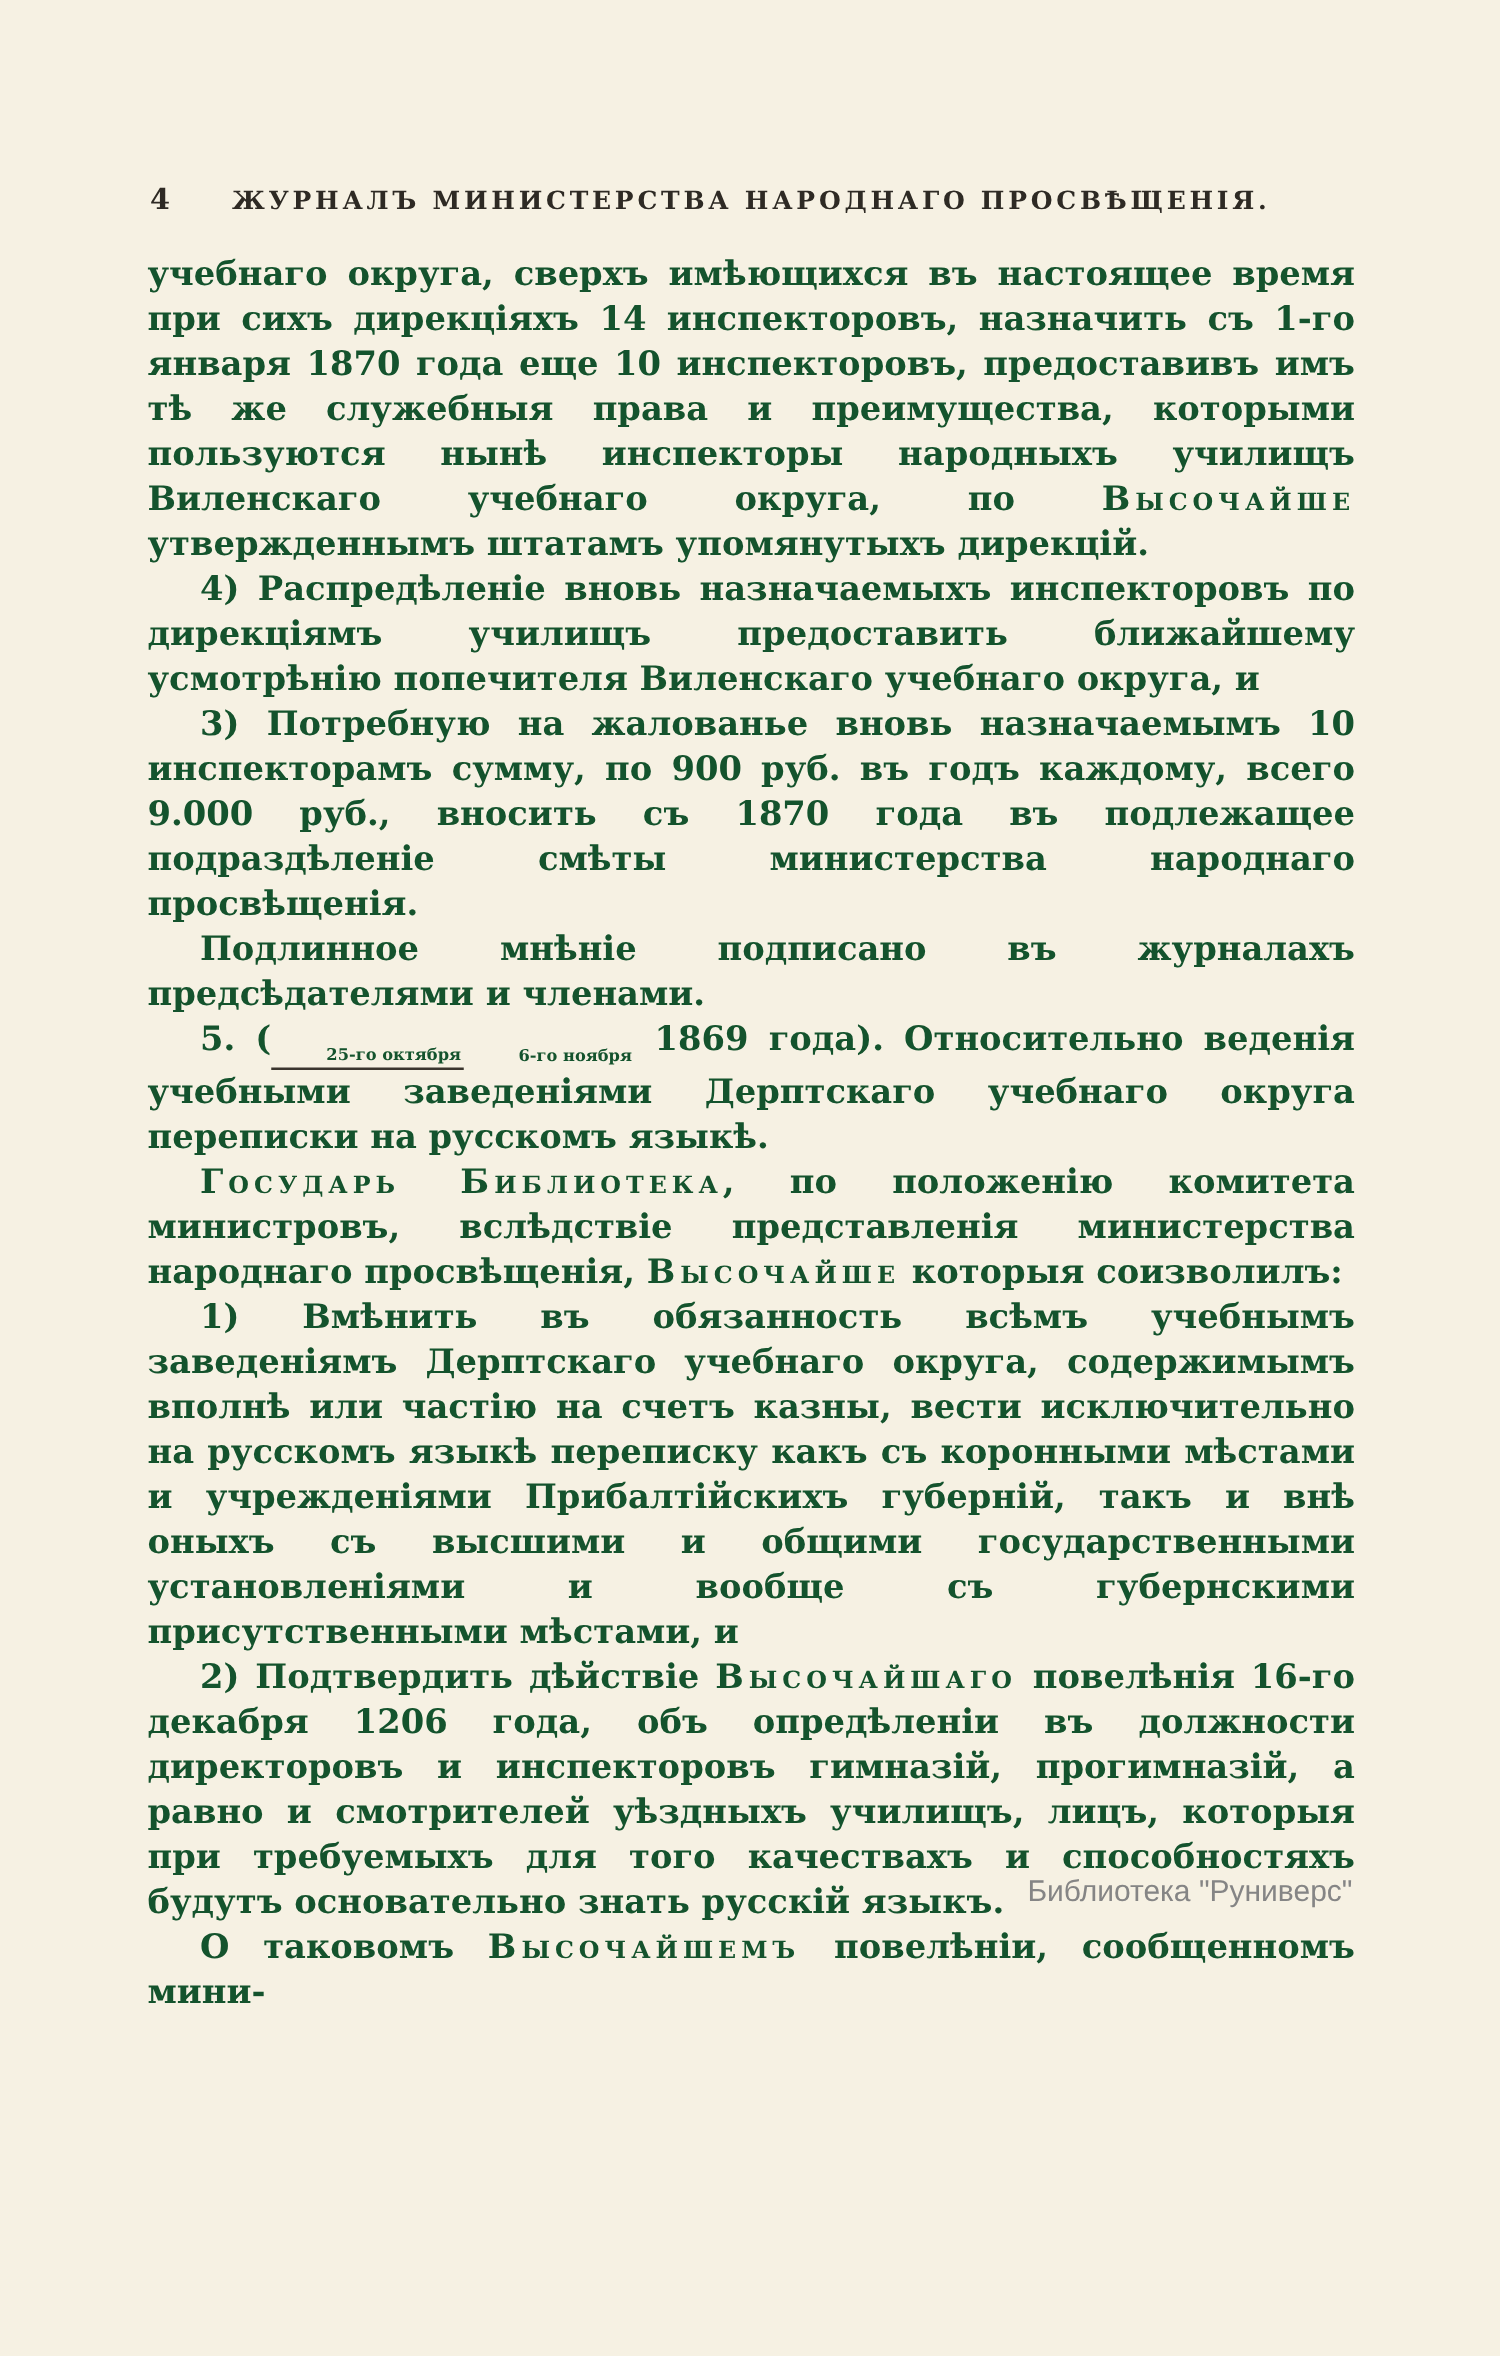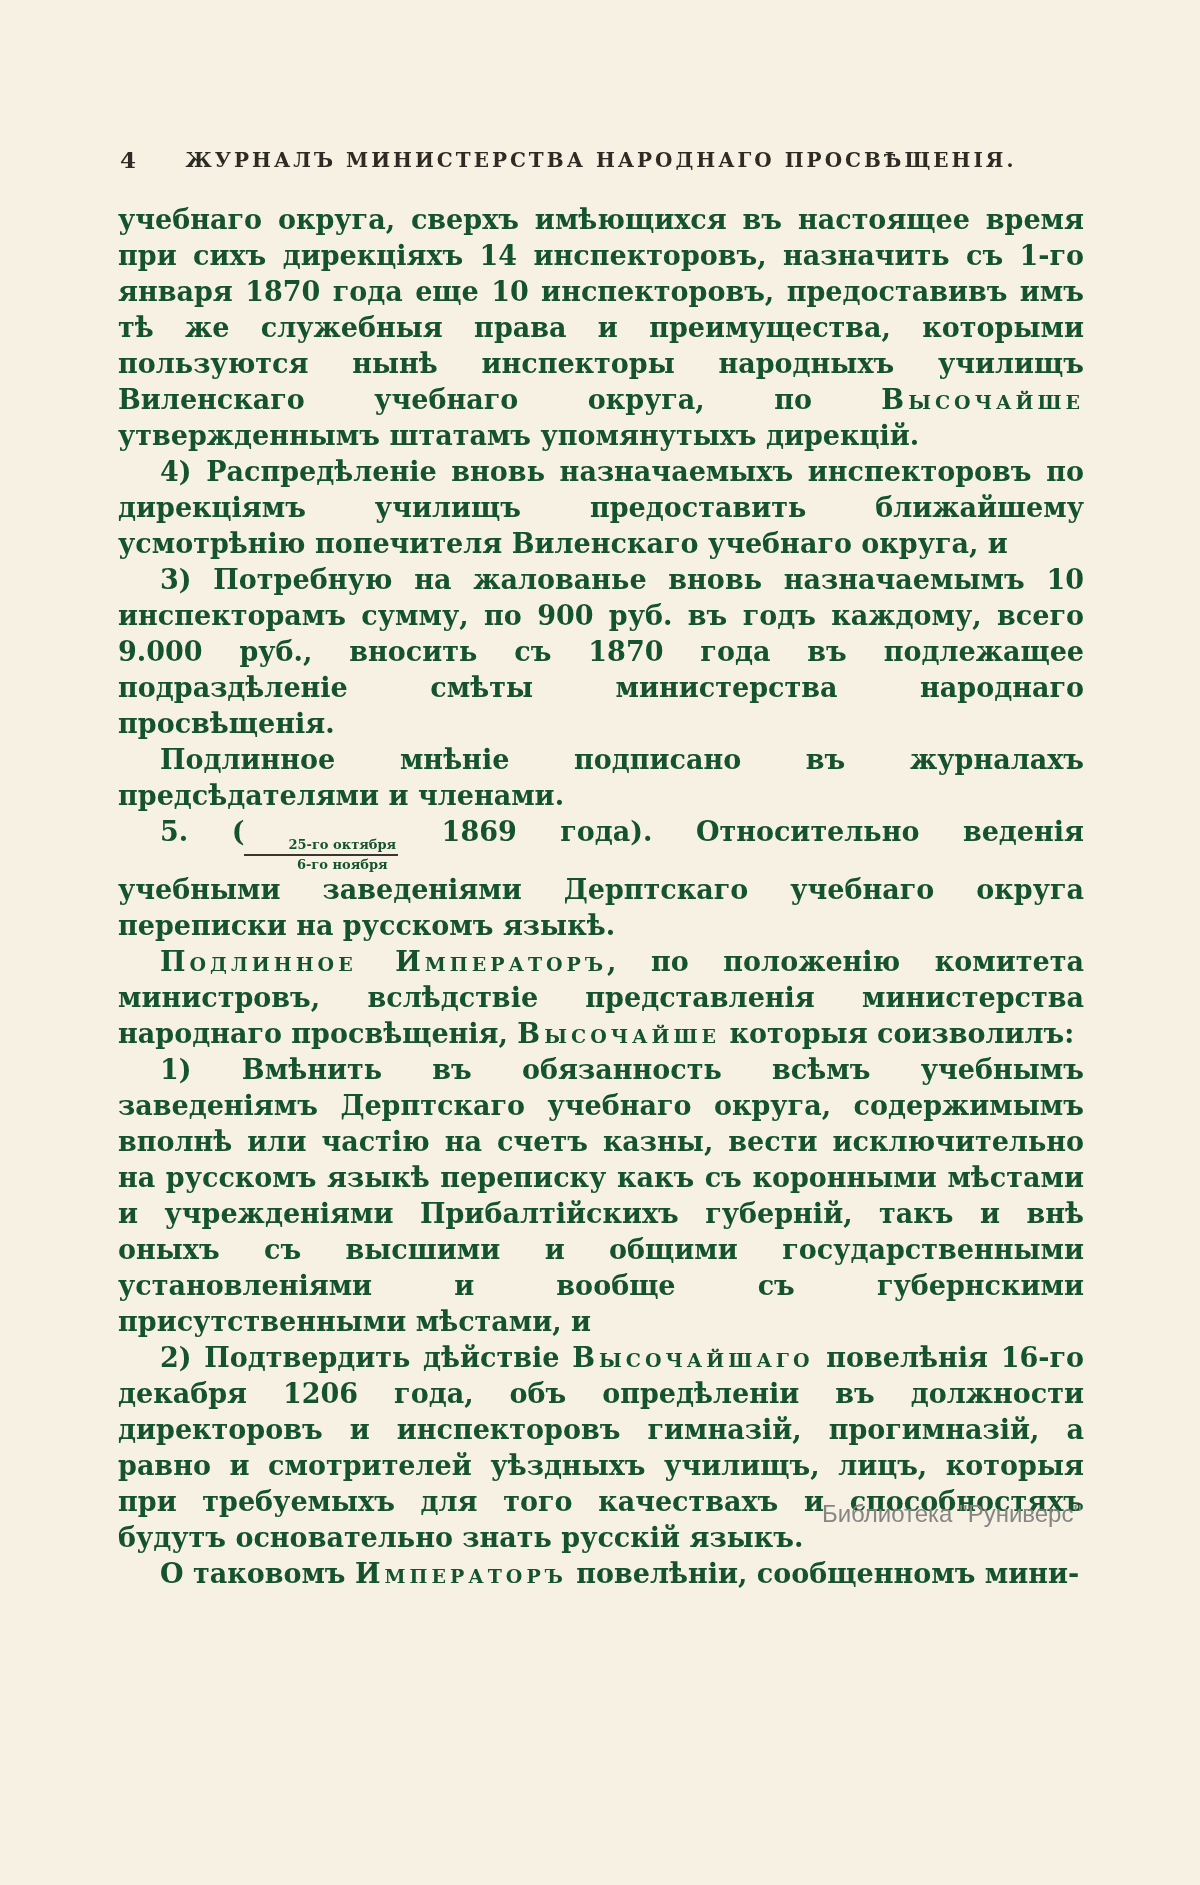--- a/index.html
+++ b/index.html
@@ -58,21 +58,21 @@
     letter-spacing: 4px;
   }
   .item-heading {
     margin-top: 20px;
     margin-bottom: 16px;
   }
   .item-title {
   }
   .frac {
     display: inline-flex;
-    flex-direction: column;
+    flex-direction: row;
     vertical-align: -8px;
     font-size: 13px;
     line-height: 1.2;
     font-weight: bold;
     text-align: center;
     letter-spacing: 0;
   }
   .frac-top {
     border-bottom: 2px solid #3a352e;
     padding: 0 2px 1px 2px;
@@ -107,24 +107,24 @@
 
     <p class="body-text indent">3) Потребную на жалованье вновь назначаемымъ 10 инспекторамъ сумму, по 900 руб. въ годъ каждому, всего 9.000 руб., вносить съ 1870 года въ подлежащее подраздѣленіе смѣты министерства народнаго просвѣщенія.</p>
 
     <p class="body-text indent">Подлинное мнѣніе подписано въ журналахъ предсѣдателями и членами.</p>
 
     <p class="body-text indent item-heading"><span>5. (</span><span class="frac">
           <span class="frac-top">25-го октября</span>
           <span class="frac-bottom">6-го ноября</span>
         </span><span> 1869 года). </span><span class="item-title">Относительно веденія учебными заведеніями Дерптскаго учебнаго округа переписки на русскомъ языкѣ.</span></p>
 
-    <p class="body-text indent first-after-heading"><span class="sc">Подлинное Императоръ</span><span>, по положенію комитета министровъ, вслѣдствіе представленія министерства народнаго просвѣщенія, </span><span class="sc">Высочайше</span><span> которыя соизволилъ:</span></p>
+    <p class="body-text indent first-after-heading"><span class="sc">Государь Библиотека</span><span>, по положенію комитета министровъ, вслѣдствіе представленія министерства народнаго просвѣщенія, </span><span class="sc">Высочайше</span><span> которыя соизволилъ:</span></p>
 
     <p class="body-text indent">1) Вмѣнить въ обязанность всѣмъ учебнымъ заведеніямъ Дерптскаго учебнаго округа, содержимымъ вполнѣ или частію на счетъ казны, вести исключительно на русскомъ языкѣ переписку какъ съ коронными мѣстами и учрежденіями Прибалтійскихъ губерній, такъ и внѣ оныхъ съ высшими и общими государственными установленіями и вообще съ губернскими присутственными мѣстами, и</p>
 
     <p class="body-text indent"><span>2) Подтвердить дѣйствіе </span><span class="sc">Высочайшаго</span><span> повелѣнія 16-го декабря 1206 года, объ опредѣленіи въ должности директоровъ и инспекторовъ гимназій, прогимназій, а равно и смотрителей уѣздныхъ училищъ, лицъ, которыя при требуемыхъ для того качествахъ и способностяхъ будутъ основательно знать русскій языкъ.</span></p>
 
-    <p class="body-text indent"><span>О таковомъ </span><span class="sc">Императоръ</span><span> повелѣніи, сообщенномъ мини-</span></p>
+    <p class="body-text indent"><span>О таковомъ </span><span class="sc">Высочайшемъ</span><span> повелѣніи, сообщенномъ мини-</span></p>
 
   </div>
 
   <div class="watermark">Библиотека "Руниверс"</div>
 </div>
 
 </body></html>

